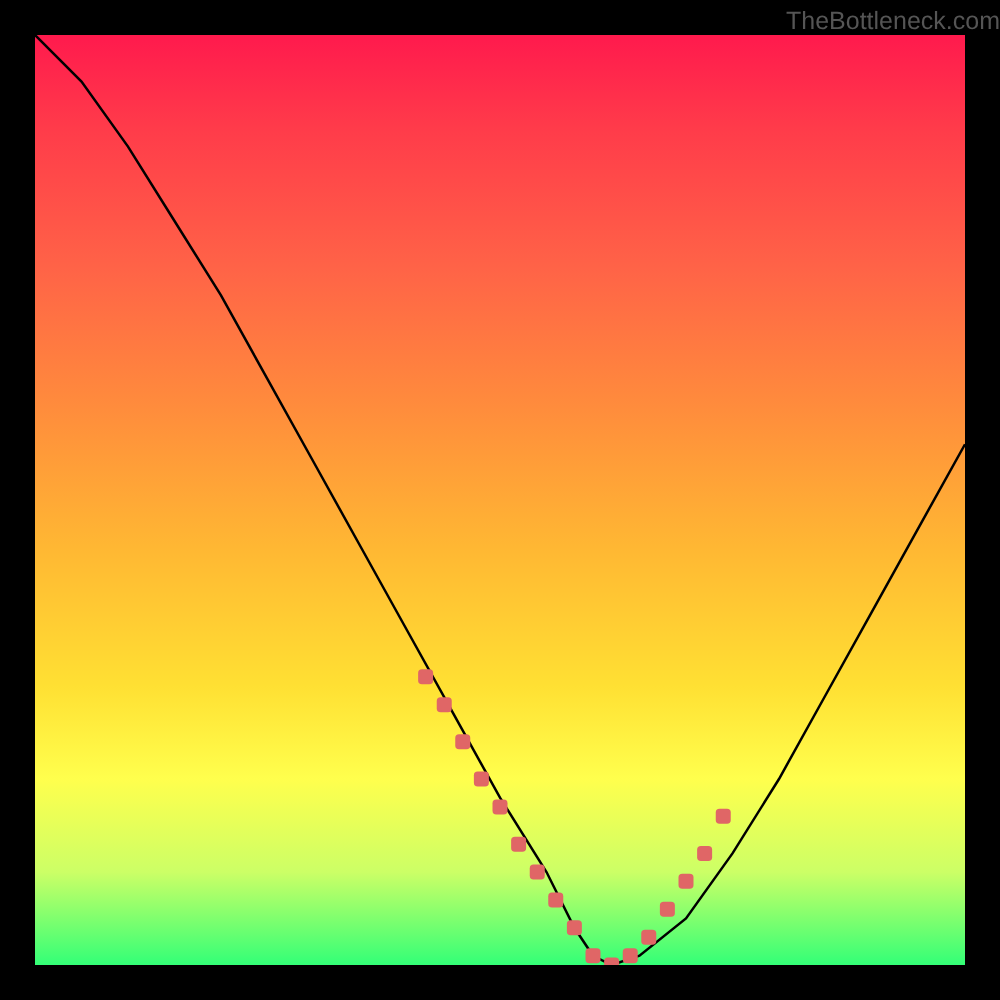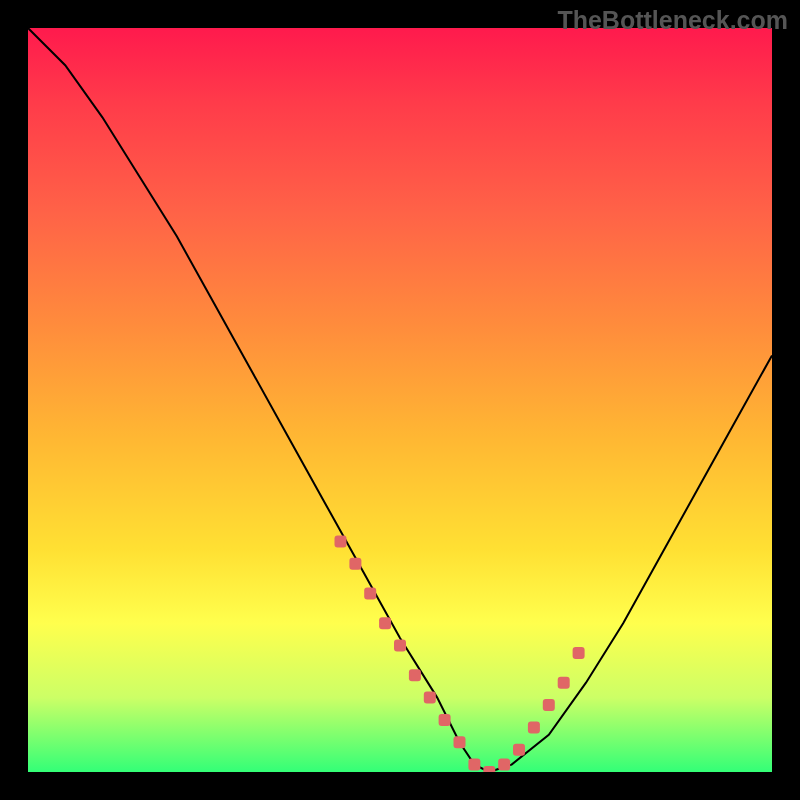--- a/index.html
+++ b/index.html
@@ -8,24 +8,24 @@
     background: #000;
     width: 800px;
     height: 800px;
     overflow: hidden;
     position: relative;
     font-family: Arial, sans-serif;
   }
   .watermark {
     position: absolute;
     top: 6px;
-    right: 12px;
+    right: 0;
     color: #555;
-    font-size: 25px;
-    font-weight: bold;
+    font-size: 20px;
+    font-weight: normal;
     z-index: 10;
   }
   .plot-area {
     position: absolute;
     left: 28px;
     top: 28px;
     width: 744px;
     height: 744px;
   }
   .gradient-bg {

